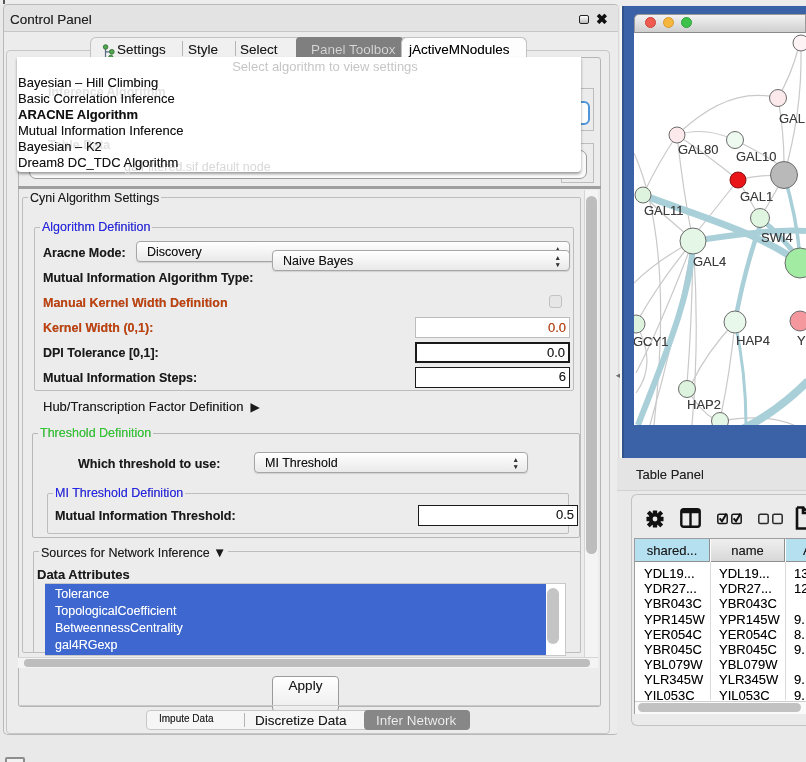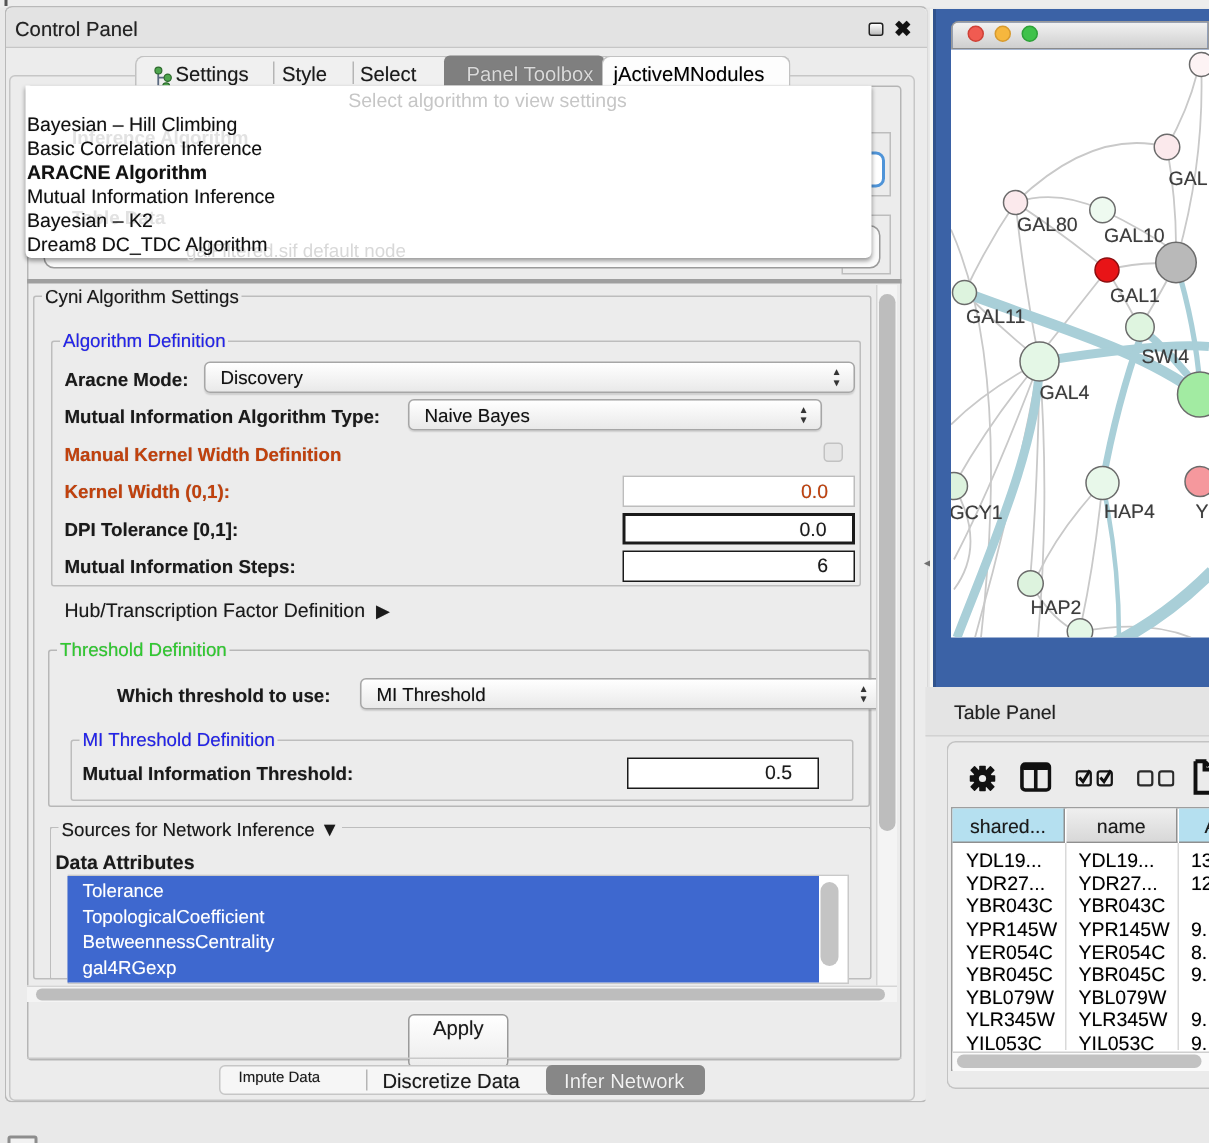--- a/index.html
+++ b/index.html
@@ -4,21 +4,21 @@
 <style>
 *{margin:0;padding:0;box-sizing:border-box}
 html,body{width:806px;height:762px;overflow:hidden}
 body{position:relative;background:#e9e9e9;font-family:"Liberation Sans",sans-serif;font-size:13px;color:#1a1a1a;text-shadow:0 0 .55px rgba(0,0,0,.38)}
 .abs{position:absolute}
 .b{font-weight:bold}
 .gray{color:#c2410c}
 .combo{position:absolute;background:linear-gradient(#ffffff,#f2f2f2 60%,#e9e9e9);border:1px solid #a6a6a6;border-radius:4px;box-shadow:0 1px 1px rgba(0,0,0,.12)}
 .combo .txt{position:absolute;left:10px;top:3px;font-size:12.5px;color:#111;white-space:nowrap}
 .combo .arr{position:absolute;right:8px;top:3px;font-size:6.5px;line-height:7px;color:#333;letter-spacing:0}
-.field{position:absolute;background:#fff;text-align:right;font-size:13px;padding-right:17px}
+.field{position:absolute;background:#fff;text-align:right;font-size:13px;padding-right:3px}
 .grp{position:absolute;border:1px solid #bdbdbd;border-radius:2px}
 .grptitle{position:absolute;background:#ececec;padding:0 2px;font-size:12.5px;white-space:nowrap}
 </style>
 </head>
 <body>
 
 <div class="abs" style="left:0;top:0;width:806px;height:5px;background:#ededed"></div>
 <div class="abs" style="left:3px;top:0;width:2px;height:4px;background:#555"></div>
 
 <div class="abs" style="left:3px;top:4px;width:616px;height:731px;background:#ececec;border:1px solid #b9b9b9;border-right:1px solid #d9d9d9;border-radius:5px">
@@ -64,21 +64,21 @@
   <div class="grp" style="left:30px;top:222px;width:540px;height:164px"></div>
   <div class="grptitle" style="left:36px;top:215px;color:#2222ee">Algorithm Definition</div>
 
   <div class="abs b" style="left:39px;top:241px;font-size:12.5px">Aracne Mode:</div>
   <div class="combo" style="left:132px;top:236px;width:434px;height:21px">
       <span class="txt">Discovery</span>
       <span class="arr">▲<br>▼</span>
     </div>
 
   <div class="abs b" style="left:39px;top:266px;font-size:12.5px">Mutual Information Algorithm Type:</div>
-  <div class="combo" style="left:268px;top:261px;width:276px;height:21px">
+  <div class="combo" style="left:268px;top:245px;width:298px;height:21px">
       <span class="txt">Naive Bayes</span>
       <span class="arr">▲<br>▼</span>
     </div>
 
   <div class="abs b gray" style="left:39px;top:291px;font-size:12.5px">Manual Kernel Width Definition</div>
   <div class="abs" style="left:545px;top:290px;width:13px;height:13px;border:1px solid #c2c2c2;border-radius:3px;background:#e6e6e6"></div>
 
   <div class="abs b gray" style="left:39px;top:316px;font-size:12.5px">Kernel Width (0,1):</div>
   <div class="field gray" style="left:411px;top:312px;width:155px;height:21px;border:1px solid #bdbdbd;line-height:19px">0.0</div>
 
@@ -87,30 +87,30 @@
 
   <div class="abs b" style="left:39px;top:366px;font-size:12.5px">Mutual Information Steps:</div>
   <div class="field" style="left:411px;top:362px;width:155px;height:21px;border:1.3px solid #1a1a1a;line-height:18px">6</div>
 
   <div class="abs" style="left:39px;top:394px;font-size:13px">Hub/Transcription Factor Definition&nbsp;&nbsp;<span style="font-size:12px">▶</span></div>
 
   <div class="grp" style="left:28px;top:428px;width:548px;height:105px;border-color:#b7b7b7"></div>
   <div class="grptitle" style="left:34px;top:421px;color:#2ecc2e">Threshold Definition</div>
 
   <div class="abs b" style="left:74px;top:452px;font-size:12.5px">Which threshold to use:</div>
-  <div class="combo" style="left:236px;top:447px;width:348px;height:21px">
+  <div class="combo" style="left:250px;top:447px;width:274px;height:21px">
       <span class="txt">MI Threshold</span>
       <span class="arr">▲<br>▼</span>
     </div>
 
   <div class="grp" style="left:43px;top:488px;width:522px;height:41px"></div>
   <div class="grptitle" style="left:49px;top:481px;color:#2222ee">MI Threshold Definition</div>
 
   <div class="abs b" style="left:51px;top:504px;font-size:12.5px">Mutual Information Threshold:</div>
-  <div class="field" style="left:414px;top:500px;width:128px;height:21px;border:1.5px solid #1a1a1a;line-height:18px">0.5</div>
+  <div class="field" style="left:414px;top:500px;width:160px;height:21px;border:1.5px solid #1a1a1a;line-height:18px">0.5</div>
 
   <div class="grp" style="left:29px;top:546px;width:548px;height:102px;border-bottom:none"></div>
   <div class="grptitle" style="left:35px;top:540px">Sources for Network Inference <span style="font-size:13px">▼</span></div>
   <div class="abs b" style="left:33px;top:562px;font-size:13px">Data Attributes</div>
 
   <div class="abs" style="left:41px;top:578px;width:521px;height:73px;background:#fff;border:1px solid #c9c9c9"></div>
   <div class="abs" style="left:41px;top:579px;width:501px;height:71px;background:#3e68cf"></div>
   <div class="abs" style="left:51px;top:582px;font-size:12.5px;color:#fff;text-shadow:0 0 .55px rgba(255,255,255,.45)">Tolerance</div>
   <div class="abs" style="left:51px;top:599px;font-size:12.5px;color:#fff;text-shadow:0 0 .55px rgba(255,255,255,.45)">TopologicalCoefficient</div>
   <div class="abs" style="left:51px;top:616px;font-size:12.5px;color:#fff;text-shadow:0 0 .55px rgba(255,255,255,.45)">BetweennessCentrality</div>

